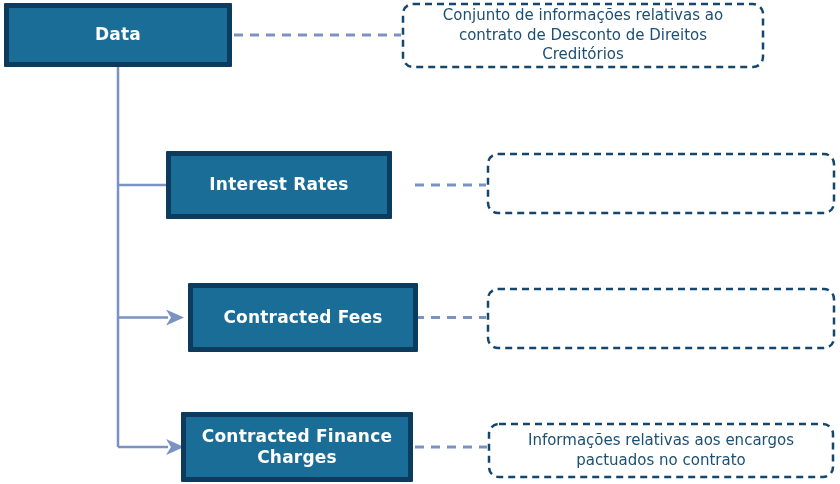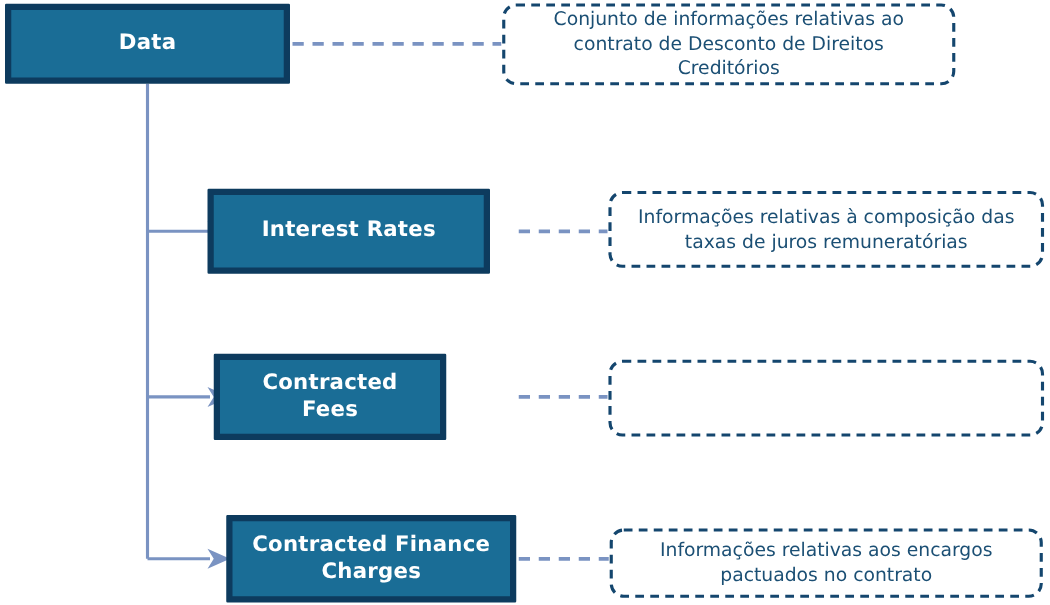--- a/index.html
+++ b/index.html
@@ -87,34 +87,31 @@
   </svg>
 
   <div class="node" style="left:4px;top:3px;width:228px;height:64px">
     <span>Data</span>
   </div>
 
   <div class="node" style="left:166px;top:151px;width:226px;height:68px">
     <span>Interest Rates</span>
   </div>
 
-  <div class="node" style="left:171px;top:283px;width:186px;height:69px">
+  <div class="node" style="left:188px;top:283px;width:230px;height:69px">
     <span>Contracted Fees</span>
   </div>
 
   <div class="node" style="left:181px;top:412px;width:232px;height:70px">
     <span>Contracted Finance Charges</span>
   </div>
 
   <div class="note" style="left:403px;top:4px;width:360px;height:63px">
     <span>Conjunto de informações relativas ao contrato de Desconto de Direitos Creditórios</span>
   </div>
 
-  <div class="note" style="left:488px;top:154px;width:346px;height:59px">
-    <span>Informações relativas à composição das taxas de juros remuneratórias</span>
-  </div>
 
 
   <div class="note" style="left:489px;top:424px;width:344px;height:53px">
     <span>Informações relativas aos encargos pactuados no contrato</span>
   </div>
 
 </div>
 
 </body></html>

